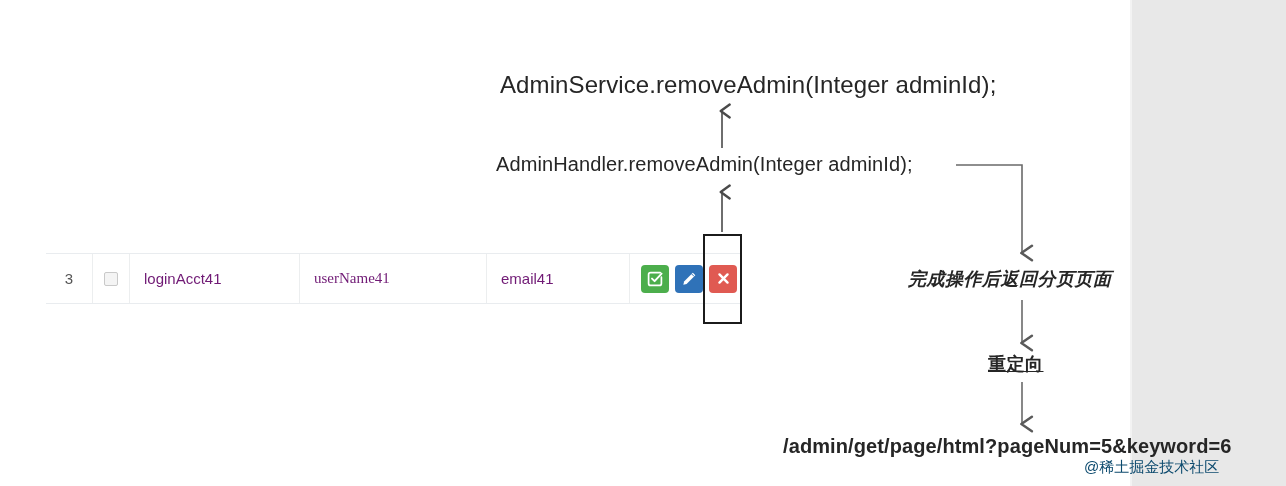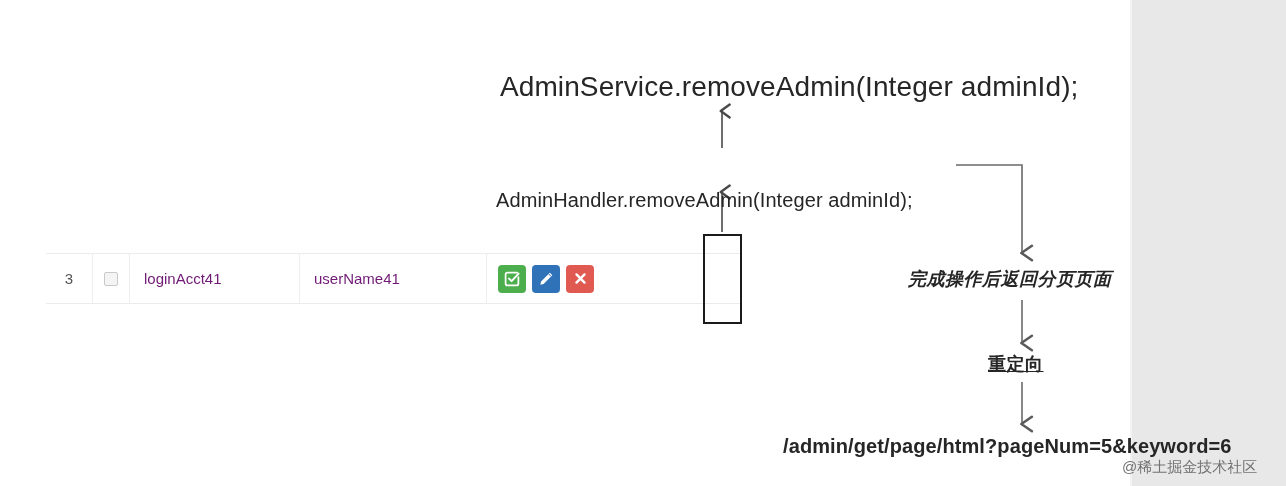--- a/index.html
+++ b/index.html
@@ -37,29 +37,28 @@
   
   .anno {
     position: absolute;
     white-space: nowrap;
     color: #262626;
     font-family: "Liberation Sans", sans-serif;
   }
   .anno-service {
     left: 500px;
     top: 71px;
-    font-size: 28px;
+    font-size: 24px;
     letter-spacing: 0.1px;
   }
   .anno-handler {
     left: 496px;
     top: 153px;
     font-size: 20px;
     letter-spacing: 0.1px;
-    margin-top: 36px;
   }
   .anno-cn-return {
     left: 908px;
     top: 267px;
     font-size: 18px;
     font-weight: bold;
     letter-spacing: 0.5px;
     font-style: italic;
   }
   .anno-cn-redirect {
@@ -108,21 +107,21 @@
     border-right: 1px solid #eceeef;
     box-sizing: border-box;
     font-size: 15px;
     color: #701a75;
     padding-left: 14px;
   }
   .cell.no-border { border-right: none; }
   .cell-index  { width: 47px; justify-content: center; padding-left: 0; color: #555; }
   .cell-check  { width: 37px; justify-content: center; padding-left: 0; }
   .cell-acct   { width: 170px; }
-  .cell-user   { width: 187px; }
+  .cell-user   { width: 187px; font-family: Liberation Serif, serif; }
   .cell-email  { width: 143px; }
   .cell-actions{ width: 110px; padding-left: 11px; gap: 6px; }
 
   .row-checkbox {
     width: 14px;
     height: 14px;
     border: 1px solid #c9c9c9;
     border-radius: 2px;
     background: #f4f4f4;
     box-sizing: border-box;
@@ -153,24 +152,24 @@
     width: 39px;
     height: 90px;
     border: 2px solid #1b1b1b;
     background: transparent;
     box-sizing: border-box;
   }
 
   
   .watermark {
     position: absolute;
-    left: 1122px;
+    left: 1084px;
     top: 458px;
     font-size: 15px;
-    color: #737373;
+    color: #0c4a6e;
     white-space: nowrap;
     font-family: "Liberation Sans", sans-serif;
   }
 </style>
 </head>
 <body>
 
 <div id="stage">
 
   <div class="panel-divider"></div>
@@ -221,20 +220,21 @@
     <div class="cell cell-index">3</div>
 
     <div class="cell cell-check">
       <span class="row-checkbox"></span>
     </div>
 
     <div class="cell cell-acct">loginAcct41</div>
 
     <div class="cell cell-user">userName41</div>
 
+    <div class="cell cell-email">email41</div>
 
     <div class="cell cell-actions no-border">
       <button class="btn btn-check">
         <span>
           <svg width="16" height="16" viewBox="0 0 16 16" xmlns="http://www.w3.org/2000/svg">
             <path d="M13.2,1.6 L3.6,1.6 C2.5,1.6 1.6,2.5 1.6,3.6 L1.6,12.4 C1.6,13.5 2.5,14.4 3.6,14.4 L12.4,14.4 C13.5,14.4 14.4,13.5 14.4,12.4 L14.4,6.2" fill="none" stroke="#ffffff" stroke-width="1.7" stroke-linecap="round"></path>
             <path d="M5,7.6 L7.6,10.2 L14.6,2.6" fill="none" stroke="#ffffff" stroke-width="1.9" stroke-linecap="round" stroke-linejoin="round"></path>
           </svg>
         </span>
       </button>

